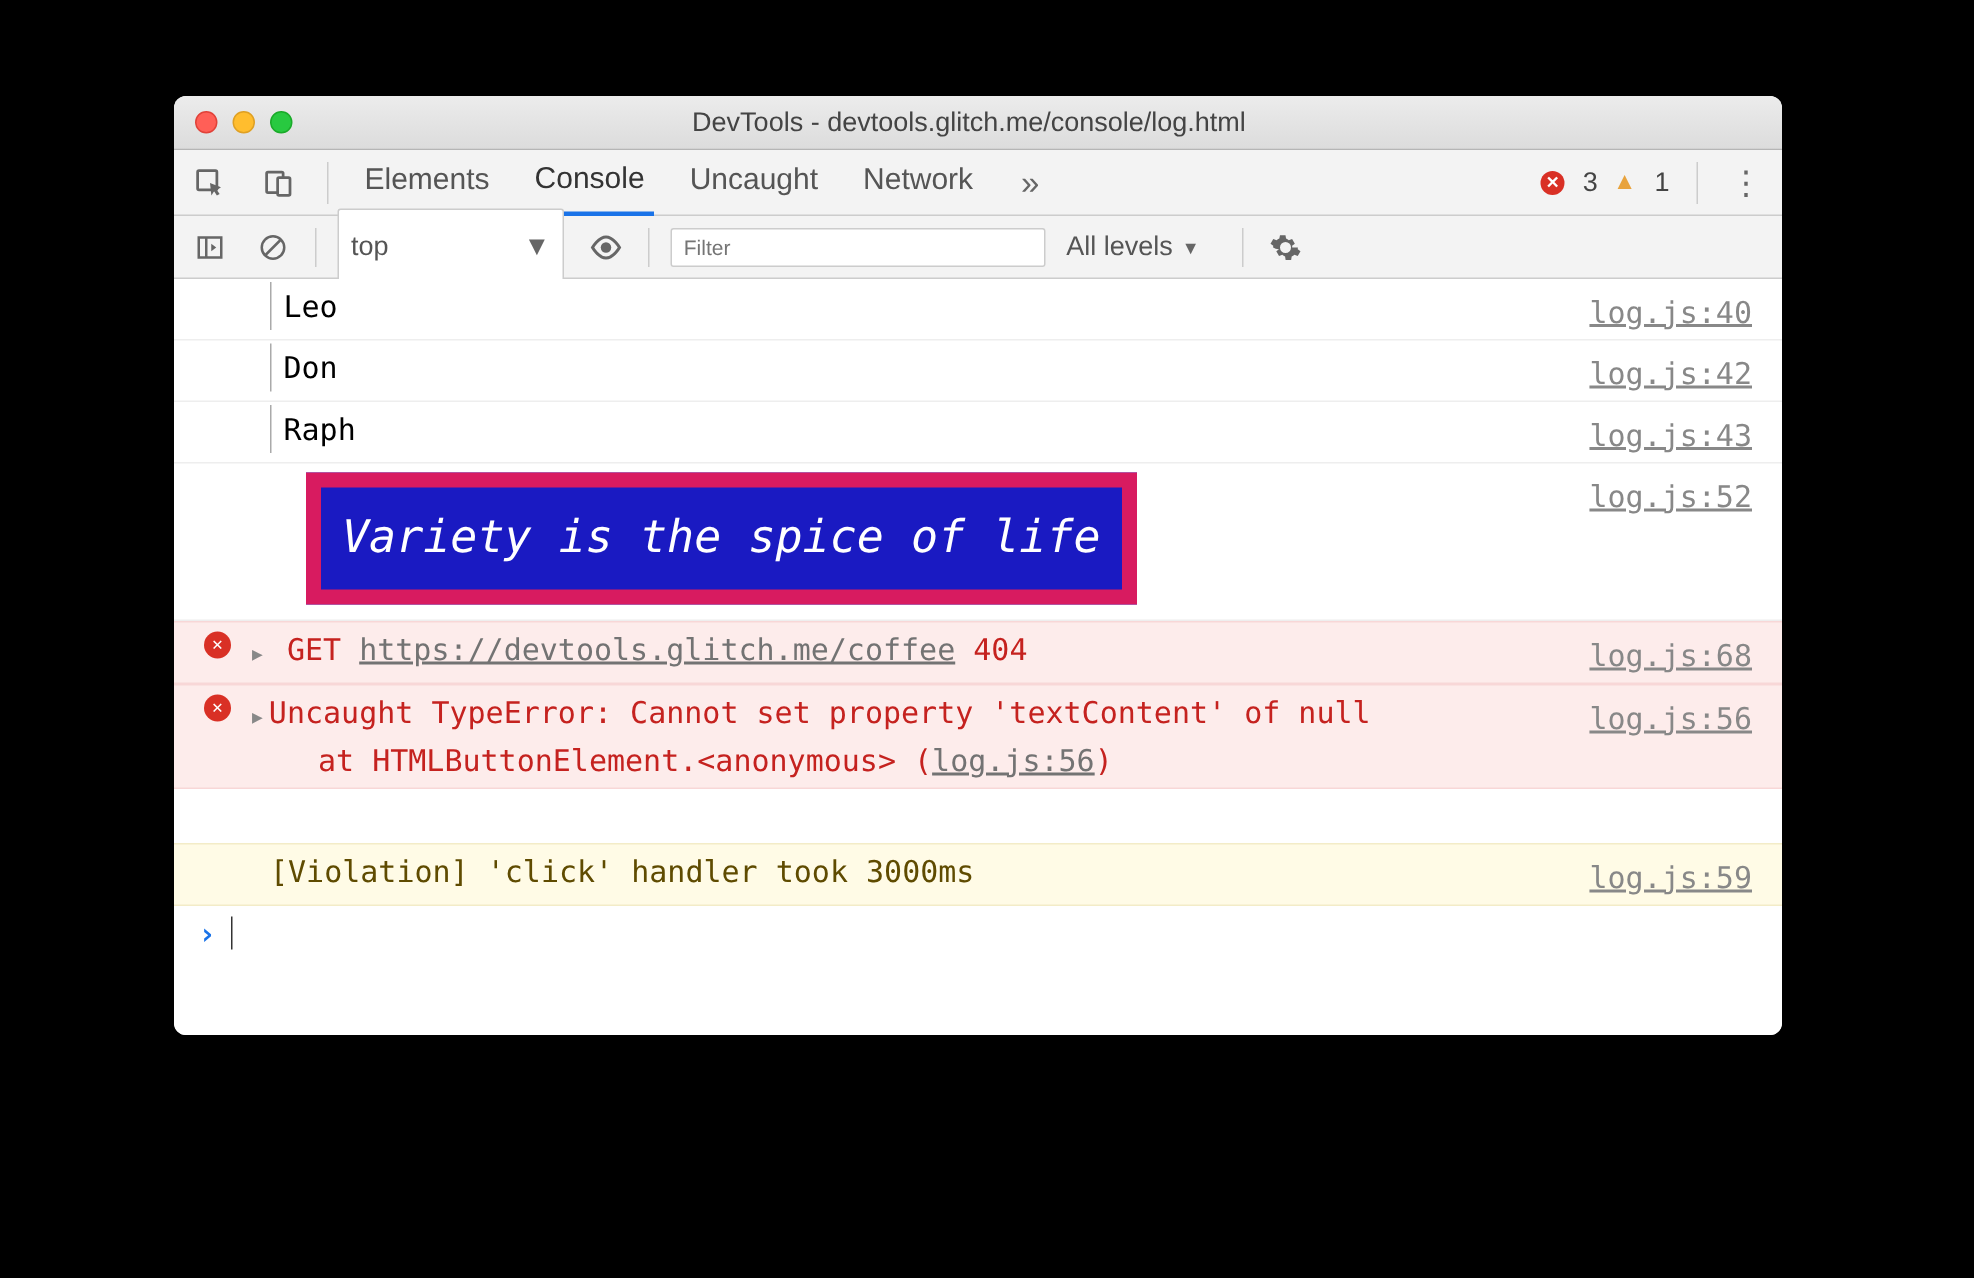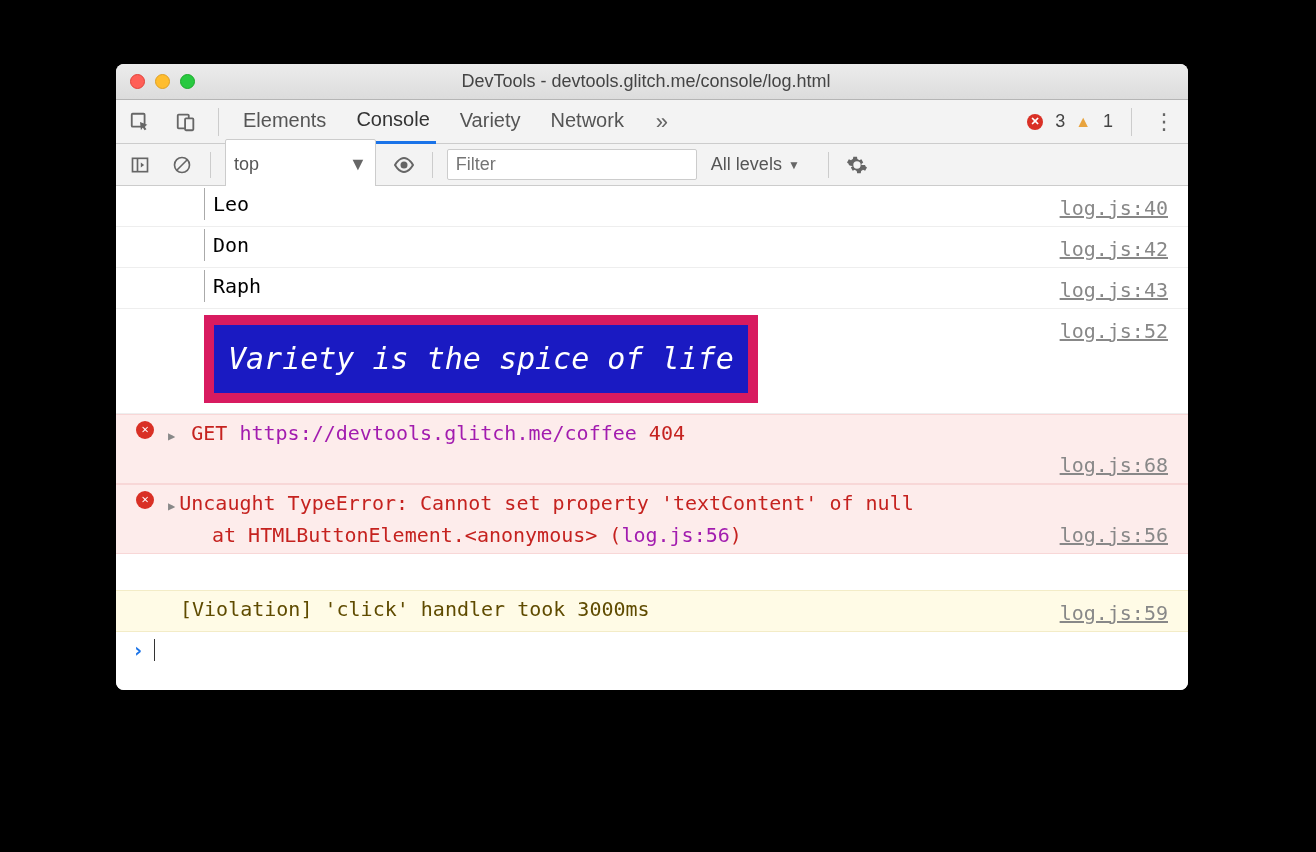--- a/index.html
+++ b/index.html
@@ -72,21 +72,21 @@
     background:#f3f3f3;
     font-size:18px;
     color:#555;
   }
   .ctx-select {
     display:flex; align-items:center; gap:90px;
     border:1px solid #ccc; background:#fff; padding:14px 8px; border-radius:2px;
   }
   .filter-input {
     border:1px solid #ccc; background:#fff; padding:4px 8px;
-    font-size:18px; color:#14532d; width:250px; border-radius:2px;
+    font-size:14px; color:#14532d; width:250px; border-radius:2px;
   }
   .levels { display:flex; align-items:center; gap:6px; }
 
   .console-body {
     flex:1;
     font-family: Menlo, Consolas, monospace;
     font-size:20px;
     overflow:hidden;
     background:#fff;
   }
@@ -94,38 +94,38 @@
     display:flex;
     align-items:flex-start;
     border-bottom:1px solid #eee;
     line-height:1.6;
     min-height:32px;
     padding: 2px 8px 2px 0;
   }
   .row .gutter { width:44px; flex-shrink:0; display:flex; justify-content:flex-end; padding-right:6px; padding-top:4px; }
   .row .content { flex:1; padding-left:8px; }
   .row .src { color:#888; text-decoration:underline; padding-right:12px; white-space:nowrap; cursor:pointer; padding-top:4px;}
-  .tree-indent { margin-left:44px; border-left:1px solid #aaa; padding-left:18px; }
+  .tree-indent { margin-left:20px; border-left:1px solid #aaa; padding-left:18px; }
   .expand-tri { color:#888; font-size:12px; margin-right:4px; }
 
   .styled-box {
     display:inline-block;
     background:#1a1ac2;
     color:#fff;
     border:10px solid #d81b60;
     font-style:italic;
     font-size:30px;
     padding:10px 14px;
     margin-left:36px;
     margin-top:4px;
   }
 
   .row.error { background:#fdeceb; color:#c5221f; border-top:1px solid #f8d7d7; border-bottom:1px solid #f8d7d7;}
-  .row.error .url { color:#a21caf; }
-  .row.error .src { color:#888;margin-top:28px; }
+  .row.error .url { color:#737373; text-decoration:underline; }
+  .row.error .src { color:#888; }
 
   .row.warn { background:#fffbe6; color:#5f4b00; border-top:1px solid #f3ecc7; border-bottom:1px solid #f3ecc7;margin-top:36px;}
 
   .prompt-row { display:flex; align-items:center; padding:6px 8px; font-family:Menlo,Consolas,monospace; font-size:20px;}
   .prompt-caret { color:#1a73e8; font-weight:bold; margin-left:8px; margin-right:10px;}
   .caret-line { width:1px; height:22px; background:#333; }
 
   svg { display:block; }
   .sep { width:1px; height:26px; background:#ccc; }
 </style>
@@ -152,21 +152,21 @@
     </div>
     <div class="icon-btn">
       <svg width="22" height="22" viewBox="0 0 24 24" fill="none" stroke="#666" stroke-width="2">
           <rect x="3" y="4" width="12" height="15" rx="1"></rect>
           <rect x="11" y="8" width="9" height="13" rx="1" fill="#f3f3f3"></rect>
         </svg>
     </div>
     <div class="divider-v"></div>
     <div class="tab">Elements</div>
     <div class="tab active">Console</div>
-    <div class="tab">Variety</div>
+    <div class="tab">Uncaught</div>
     <div class="tab">Network</div>
     <div class="icon-btn" style="font-size:22px;color:#666;">»</div>
     <div class="spacer"></div>
     <div class="badge-row">
       <span class="badge-circle err">✕</span>
       <span class="badge-count">3</span>
       <span class="badge-tri">▲</span>
       <span class="badge-count">1</span>
     </div>
     <div class="divider-v"></div>

